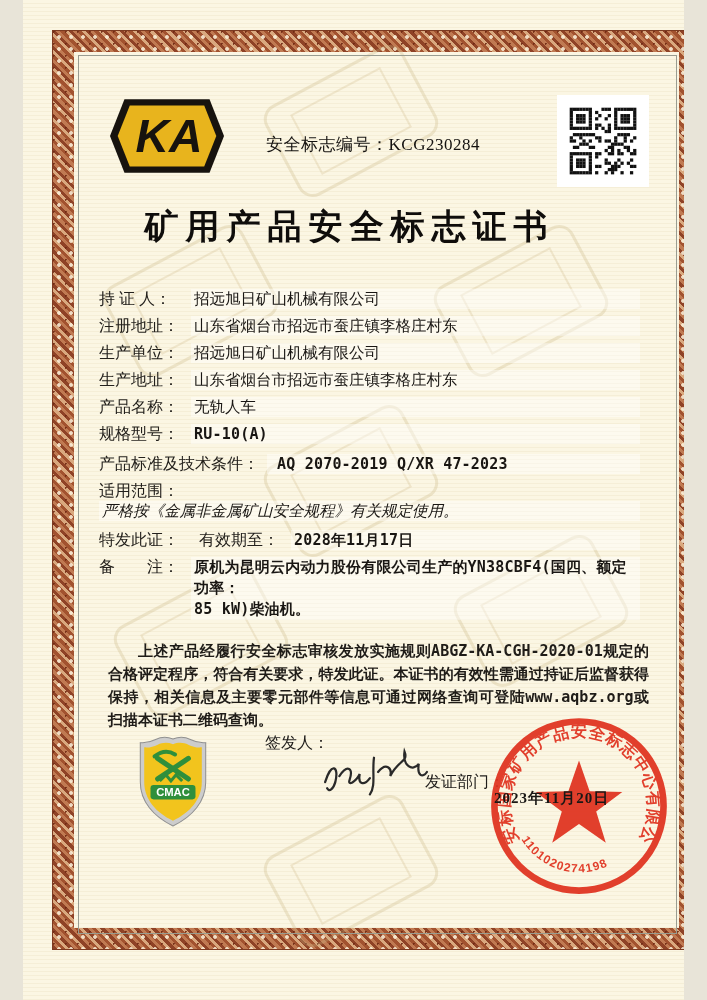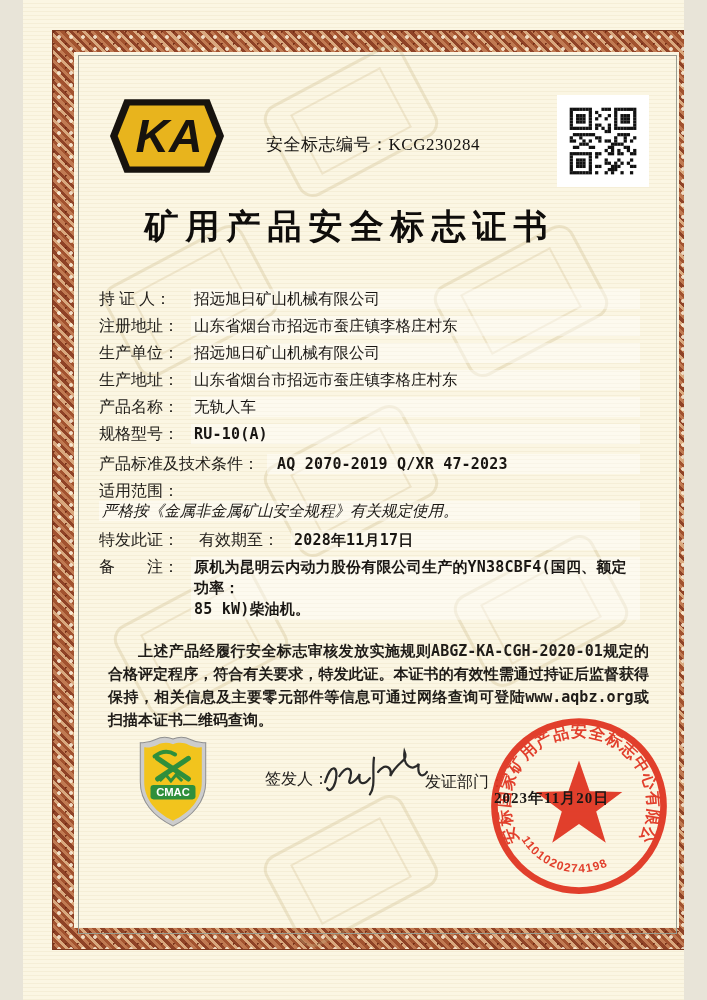--- a/index.html
+++ b/index.html
@@ -84,21 +84,21 @@
   .mt10{margin-top:10px;} .mt2{margin-top:2px;flex-direction:column;} .mt9{margin-top:9px;} .mt7{margin-top:7px;}
 
   .statement{
     position:absolute;left:85px;top:640px;width:541px;
     font-family:"DejaVu Sans Mono","Liberation Mono",monospace;
     font-weight:bold;font-size:15px;line-height:23px;
     text-indent:2em;color:#1f1c18;text-align:justify;
   }
 
   .cmac-badge{position:absolute;left:114px;top:736px;width:72px;height:92px;}
-  .signer{position:absolute;left:242px;top:769px;font-size:16px;}
+  .signer{position:absolute;left:242px;top:733px;font-size:16px;}
   .sig{position:absolute;left:296px;top:741px;width:112px;height:62px;}
   .dept{position:absolute;left:402px;top:772px;font-size:16px;}
 
   .seal{position:absolute;left:461px;top:711px;width:190px;height:190px;opacity:.93;z-index:4;}
   .sealdate{
     position:absolute;left:471px;top:789px;z-index:5;
     font-size:15px;font-weight:bold;letter-spacing:1px;color:#191715;
   }
 </style>
 </head>

